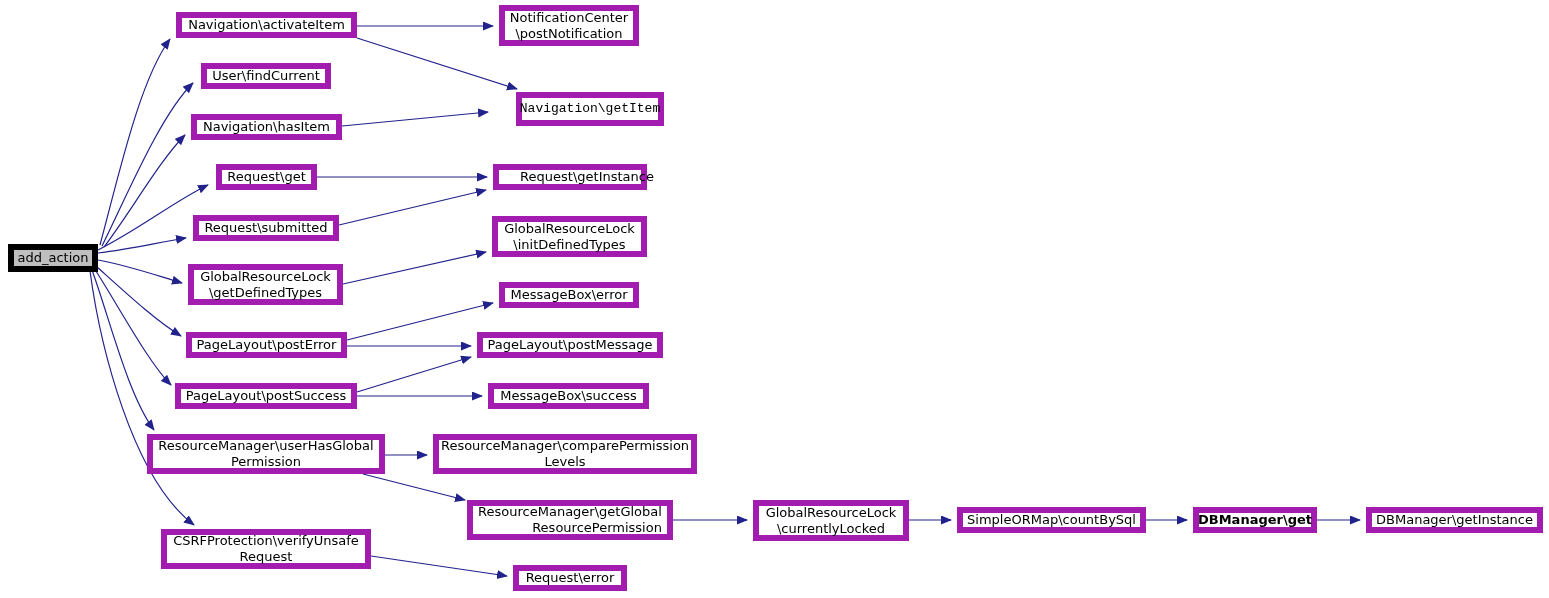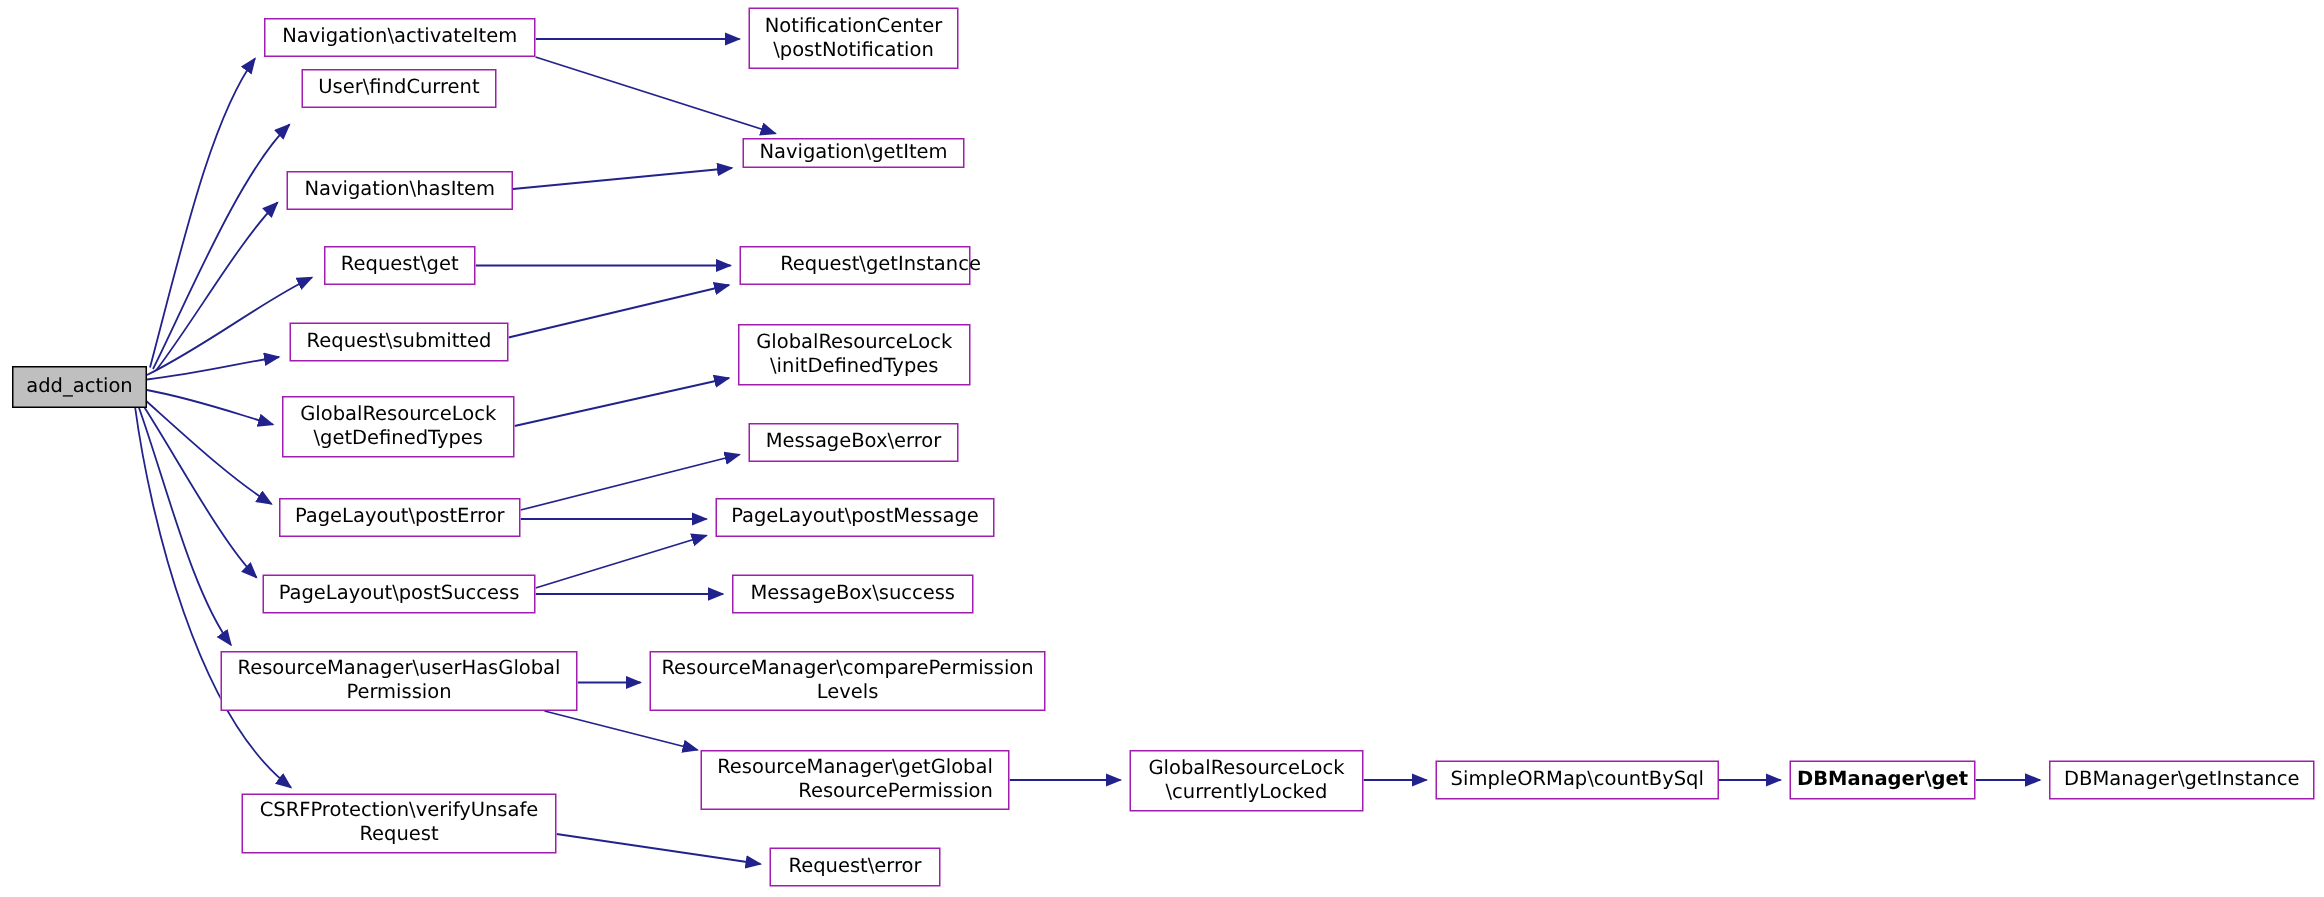--- a/index.html
+++ b/index.html
@@ -12,21 +12,21 @@
     overflow: hidden;
   }
   .edges {
     position: absolute;
     left: 0; top: 0;
     width: 1549px; height: 598px;
   }
   .node {
     position: absolute;
     box-sizing: border-box;
-    border: 1px solid #a21caf;
+    border: 6px solid #a21caf;
     background: #ffffff;
     color: #000000;
     font-size: 13px;
     line-height: 16px;
     display: flex;
     align-items: center;
     justify-content: center;
     text-align: center;
     white-space: pre-line;
     cursor: pointer;
@@ -75,35 +75,35 @@
       <path d="M673,520 L747,520" marker-end="url(#arrow)"></path>
       <path d="M909,520 L951,520" marker-end="url(#arrow)"></path>
       <path d="M1146,520 L1187,520" marker-end="url(#arrow)"></path>
       <path d="M1317,520 L1360,520" marker-end="url(#arrow)"></path>
       <path d="M371,556 L507,576" marker-end="url(#arrow)"></path>
     </g>
   </svg>
 
   <div class="node main" style="left:8px;   top:244px; width:90px;  height:28px;">add_action</div>
   <div class="node" style="left:176px; top:12px;  width:181px; height:26px;">Navigation\activateItem</div>
-  <div class="node" style="left:201px; top:46px;  width:130px; height:26px;">User\findCurrent</div>
+  <div class="node" style="left:201px; top:63px;  width:130px; height:26px;">User\findCurrent</div>
   <div class="node" style="left:191px; top:114px; width:151px; height:26px;">Navigation\hasItem</div>
   <div class="node" style="left:216px; top:164px; width:101px; height:26px;">Request\get</div>
   <div class="node" style="left:193px; top:215px; width:146px; height:26px;">Request\submitted</div>
   <div class="node" style="left:188px; top:264px; width:155px; height:41px;">GlobalResourceLock
 \getDefinedTypes</div>
   <div class="node" style="left:186px; top:332px; width:161px; height:26px;">PageLayout\postError</div>
   <div class="node" style="left:175px; top:383px; width:182px; height:26px;">PageLayout\postSuccess</div>
   <div class="node" style="left:147px; top:434px; width:238px; height:40px;">ResourceManager\userHasGlobal
 Permission</div>
   <div class="node" style="left:499px; top:5px;   width:140px; height:41px;">NotificationCenter
 \postNotification</div>
   <div class="node" style="left:161px; top:529px; width:210px; height:40px;">CSRFProtection\verifyUnsafe
 Request</div>
-  <div class="node" style="left:495px; top:92px;  width:148px; height:20px;">Navigation\getItem</div>
+  <div class="node" style="left:516px; top:92px;  width:148px; height:34px;font-family:Liberation Mono, monospace;">Navigation\getItem</div>
   <div class="node" style="left:493px; top:164px; width:154px; height:26px;padding-left:36px;">Request\getInstance</div>
   <div class="node" style="left:492px; top:216px; width:155px; height:41px;">GlobalResourceLock
 \initDefinedTypes</div>
   <div class="node" style="left:499px; top:282px; width:140px; height:26px;">MessageBox\error</div>
   <div class="node" style="left:477px; top:332px; width:186px; height:26px;">PageLayout\postMessage</div>
   <div class="node" style="left:488px; top:383px; width:161px; height:26px;">MessageBox\success</div>
   <div class="node" style="left:433px; top:434px; width:264px; height:40px;">ResourceManager\comparePermission
 Levels</div>
   <div class="node" style="left:467px; top:500px; width:206px; height:40px;text-align:right;">ResourceManager\getGlobal
 ResourcePermission</div>

